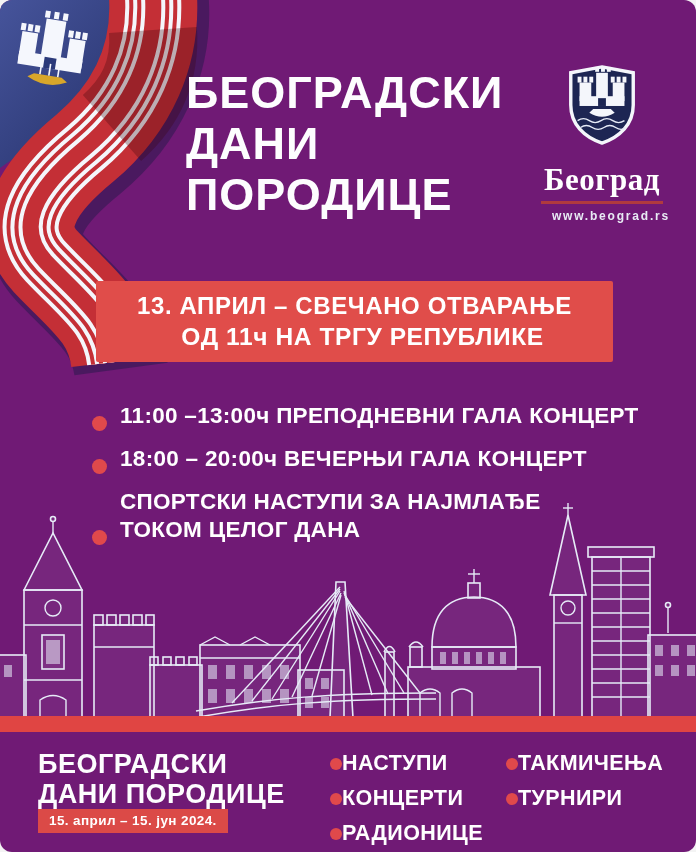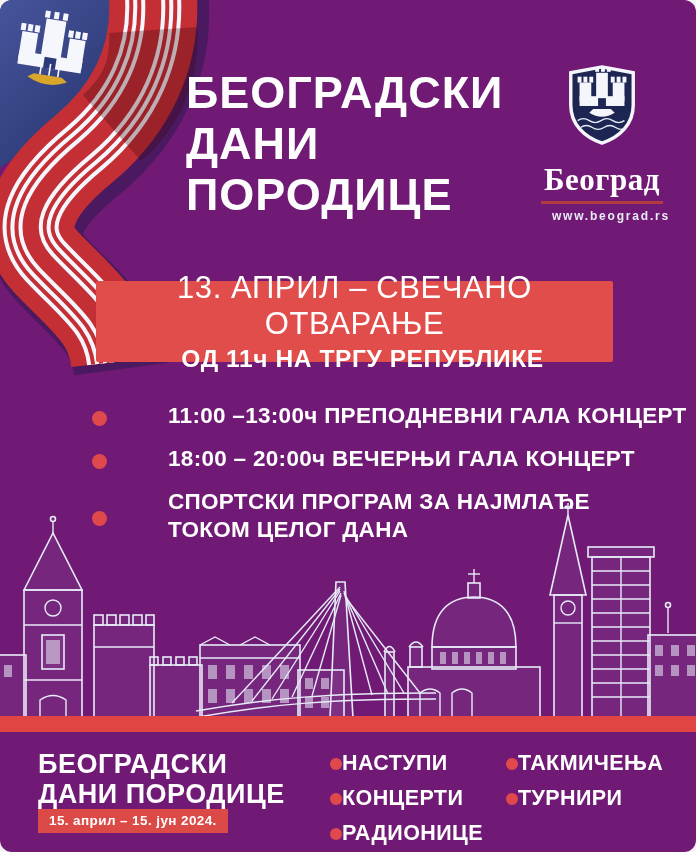--- a/index.html
+++ b/index.html
@@ -23,25 +23,25 @@
     font-size:31px;font-weight:700;margin-top:16px;letter-spacing:.5px;
   }
   .logo .rule{width:122px;height:3px;background:#b03a3e;margin:3px auto 5px;}
   .logo .url{font-size:12px;letter-spacing:1.8px;color:#e8ebf4;font-weight:700;text-align:right;}
   
   .banner{
     position:absolute;left:96px;top:281px;width:517px;height:81px;
     background:#e04d4a;border-radius:2px;text-align:center;
     display:flex;flex-direction:column;justify-content:center;gap:3px;
   }
-  .banner .l1{font-size:31px;font-weight:400;letter-spacing:.6px;}
+  .banner .l1{font-size:24px;font-weight:700;letter-spacing:.6px;}
   .banner .l2{font-size:24.5px;font-weight:700;letter-spacing:.6px;padding-left:16px;}
   
   .schedule{position:absolute;left:92px;top:402px;list-style:none;margin:0;padding:0;}
-  .schedule li{display:flex;align-items:center;margin-bottom:14px;gap:48px;}
+  .schedule li{display:flex;align-items:flex-end;margin-bottom:14px;}
   .dot{width:15px;height:15px;border-radius:50%;background:#e0494b;flex:0 0 15px;margin-top:5px;}
   .schedule .txt{margin-left:13px;font-size:22.5px;font-weight:700;letter-spacing:.3px;line-height:1.28;}
   .schedule .txt span{display:block;}
   .schedule .txt span:empty{display:none;}
   
   .skyline{position:absolute;left:0;top:495px;width:696px;height:223px;}
   .stripe{position:absolute;left:0;top:716px;width:696px;height:16px;background:#e04543;}
   
   .f-title{
     position:absolute;left:38px;top:750px;
@@ -168,21 +168,21 @@
     </li>
     <li>
       <span class="dot"></span>
       <span class="txt">
             <span>18:00 – 20:00ч ВЕЧЕРЊИ ГАЛА КОНЦЕРТ</span>
           </span>
     </li>
     <li>
       <span class="dot"></span>
       <span class="txt">
-            <span>СПОРТСКИ ПРОГРАМ ЗА НАЈМЛАЂЕ</span>
+            <span>СПОРТСКИ НАСТУПИ ЗА НАЈМЛАЂЕ</span>
             <span>ТОКОМ ЦЕЛОГ ДАНА</span>
           </span>
     </li>
   </ul>
 
   <svg class="skyline" viewBox="0 0 696 223" aria-hidden="true">
 
     <rect x="-4" y="160" width="30" height="63" class="sk"></rect>
     <rect x="4" y="170" width="8" height="12" class="win"></rect>
 

